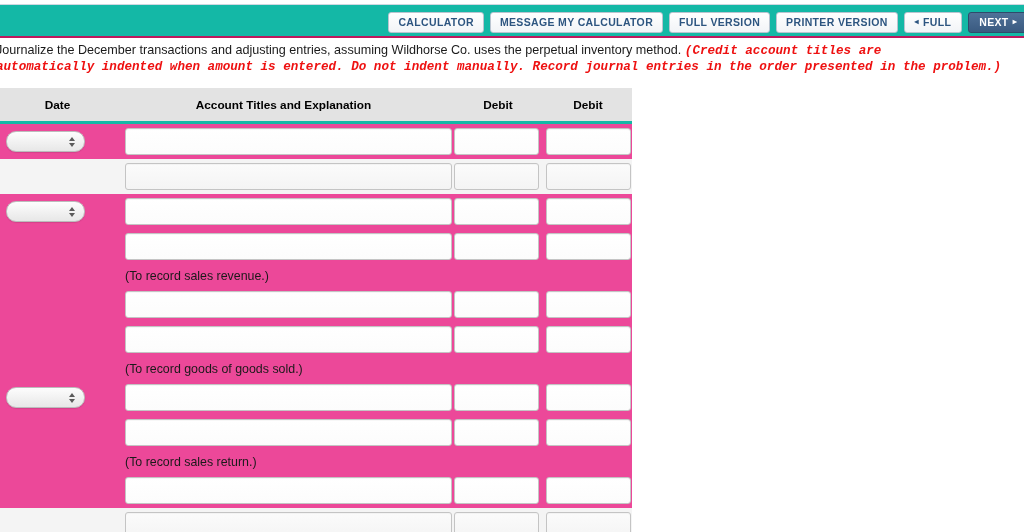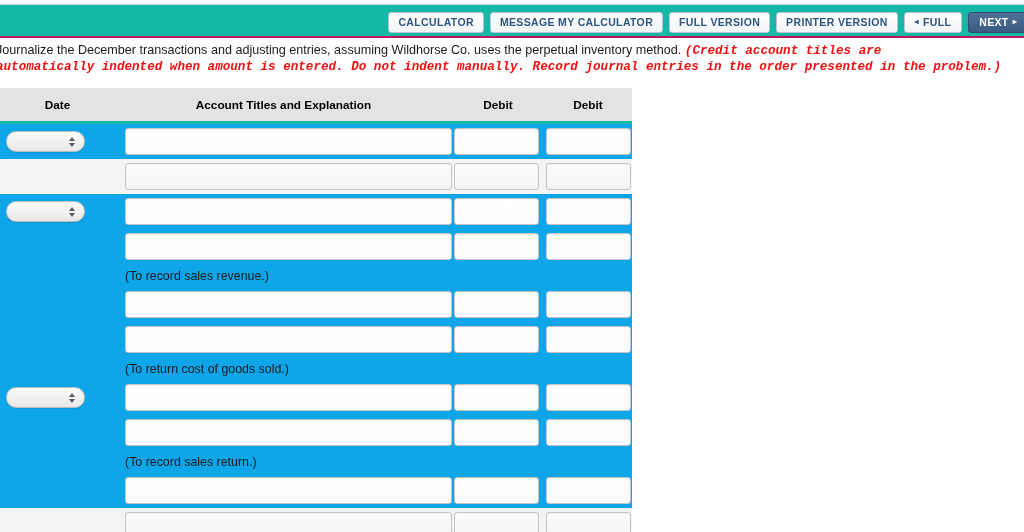--- a/index.html
+++ b/index.html
@@ -99,21 +99,21 @@
   }
   .col-date   { width: 115px; }
   .col-acct   { width: 337px; }
   .col-debit  { width: 92px; }
   .col-credit { width: 88px; }
 
   .jrow {
     display: flex;
     align-items: center;
     height: 35px;
-    background: #0ea5e9;
+    background: #ec4899;
   }
   .jrow.alt { background: #f4f4f4; }
   .jrow.note { height: 23px; }
 
   .cell { display: flex; align-items: center; height: 100%; }
   .cell.date { width: 115px; padding-left: 6px; }
   .cell.acct { width: 337px; padding-left: 10px; }
   .cell.debit { width: 92px; padding-left: 2px; }
   .cell.credit { width: 88px; padding-left: 2px; }
 
@@ -293,21 +293,21 @@
         <div class="cell debit">
           <div class="tinput in-debit"></div>
         </div>
         <div class="cell credit">
           <div class="tinput in-credit"></div>
         </div>
       </div>
       <div class="jrow note">
         <div class="cell date"></div>
         <div class="cell acct">
-          <span class="note-text">(To return cost of goods sold.)</span>
+          <span class="note-text">(To record goods of goods sold.)</span>
         </div>
         <div class="cell debit"></div>
         <div class="cell credit"></div>
       </div>
       <div class="jrow">
         <div class="cell date">
           <div class="dsel">
             <div class="steppers">
               <span class="up"></span>
               <span class="dn"></span>

